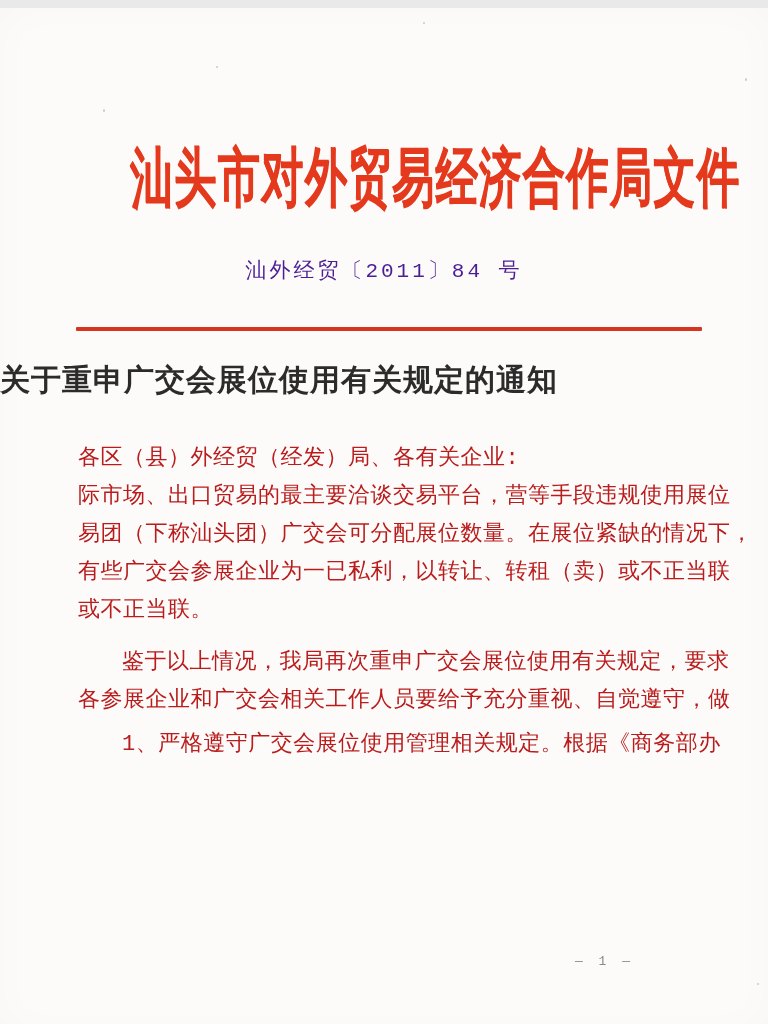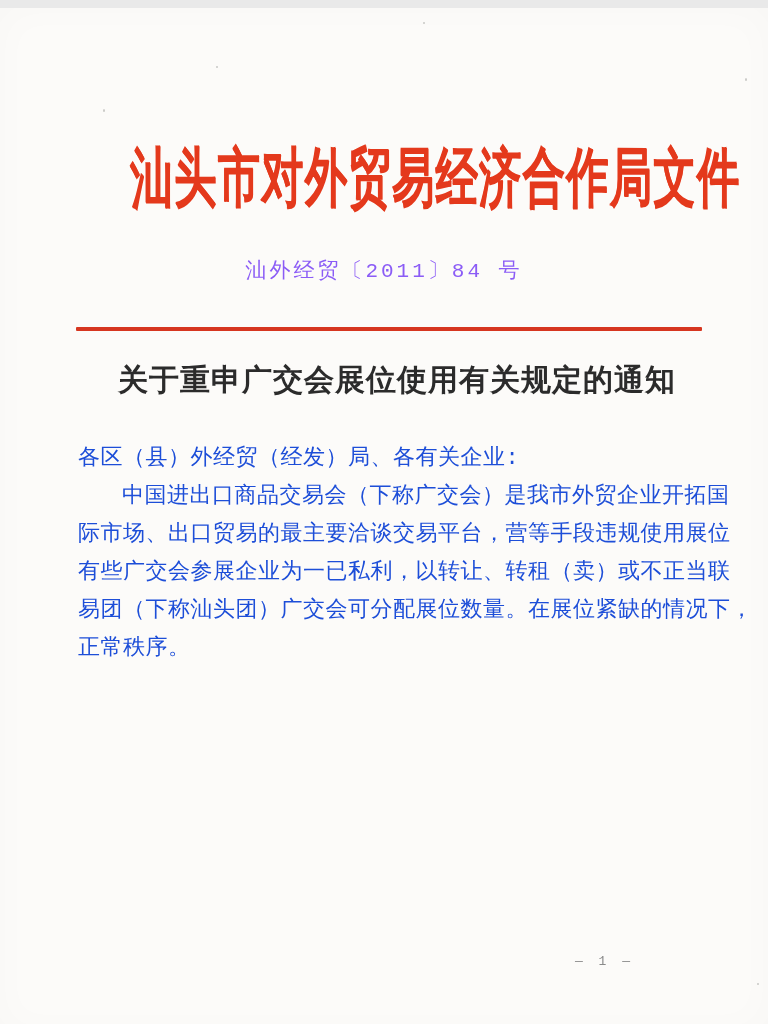--- a/index.html
+++ b/index.html
@@ -35,49 +35,49 @@
     text-shadow: 0.5px 0.5px 0 #e4391c;
   }
   .doc-number {
     position: absolute;
     top: 248px;
     left: 0;
     width: 768px;
     text-align: center;
     font-size: 21px;
     letter-spacing: 3px;
-    color: #8b5cf6;
+    color: #4c1d95;
   }
   .red-divider {
     position: absolute;
     top: 319px;
     left: 76px;
     width: 626px;
     height: 4px;
     background: #d63620;
     border-radius: 1px;
   }
   .subject-title {
     position: absolute;
     top: 352px;
     left: 0;
     width: 676px;
-    text-align: right;
+    text-align: left;
     font-size: 30px;
     font-weight: bold;
     letter-spacing: 1px;
     color: #2b2b2b;
   }
   .body-text {
     position: absolute;
     top: 432px;
     left: 78px;
     width: 640px;
     font-size: 22px;
-    color: #1d4ed8;
+    color: #b91c1c;
   }
   .line {
     height: 38px;
     line-height: 38px;
     white-space: nowrap;
     letter-spacing: 0.5px;
   }
   .indent { padding-left: 44px; }
   .para-gap { margin-top: 14px; }
   .para-gap-sm { margin-top: 6px; }
@@ -106,27 +106,29 @@
 
   <div class="doc-number">汕外经贸〔2011〕84 号</div>
 
   <div class="red-divider"></div>
 
   <div class="subject-title">关于重申广交会展位使用有关规定的通知</div>
 
   <div class="body-text">
     <div class="line">各区（县）外经贸（经发）局、各有关企业:</div>
 
-    <div class="line indent">中国进出口商品交易会（下称广交会）是我市外贸企业开拓国</div>
     <div class="line">际市场、出口贸易的最主要洽谈交易平台，营等手段违规使用展位</div>
+    <div class="line">易团（下称汕头团）广交会可分配展位数量。在展位紧缺的情况下，</div>
     <div class="line">有些广交会参展企业为一已私利，以转让、转租（卖）或不正当联</div>
-    <div class="line">易团（下称汕头团）广交会可分配展位数量。在展位紧缺的情况下，</div>
-    <div class="line">正常秩序。</div>
+    <div class="line">或不正当联。</div>
 
+    <div class="line indent para-gap">鉴于以上情况，我局再次重申广交会展位使用有关规定，要求</div>
+    <div class="line">各参展企业和广交会相关工作人员要给予充分重视、自觉遵守，做</div>
 
+    <div class="line indent para-gap-sm">1、严格遵守广交会展位使用管理相关规定。根据《商务部办</div>
   </div>
 
   <div class="page-number">— 1 —</div>
 
   <div class="speck" style="left:103px; top:101px; width:2px; height:3px;"></div>
   <div class="speck" style="left:216px; top:58px; width:2px; height:2px;"></div>
   <div class="speck" style="left:423px; top:14px; width:2px; height:2px;"></div>
   <div class="speck" style="left:745px; top:70px; width:2px; height:3px;"></div>
   <div class="speck" style="left:757px; top:975px; width:2px; height:2px;"></div>
 

